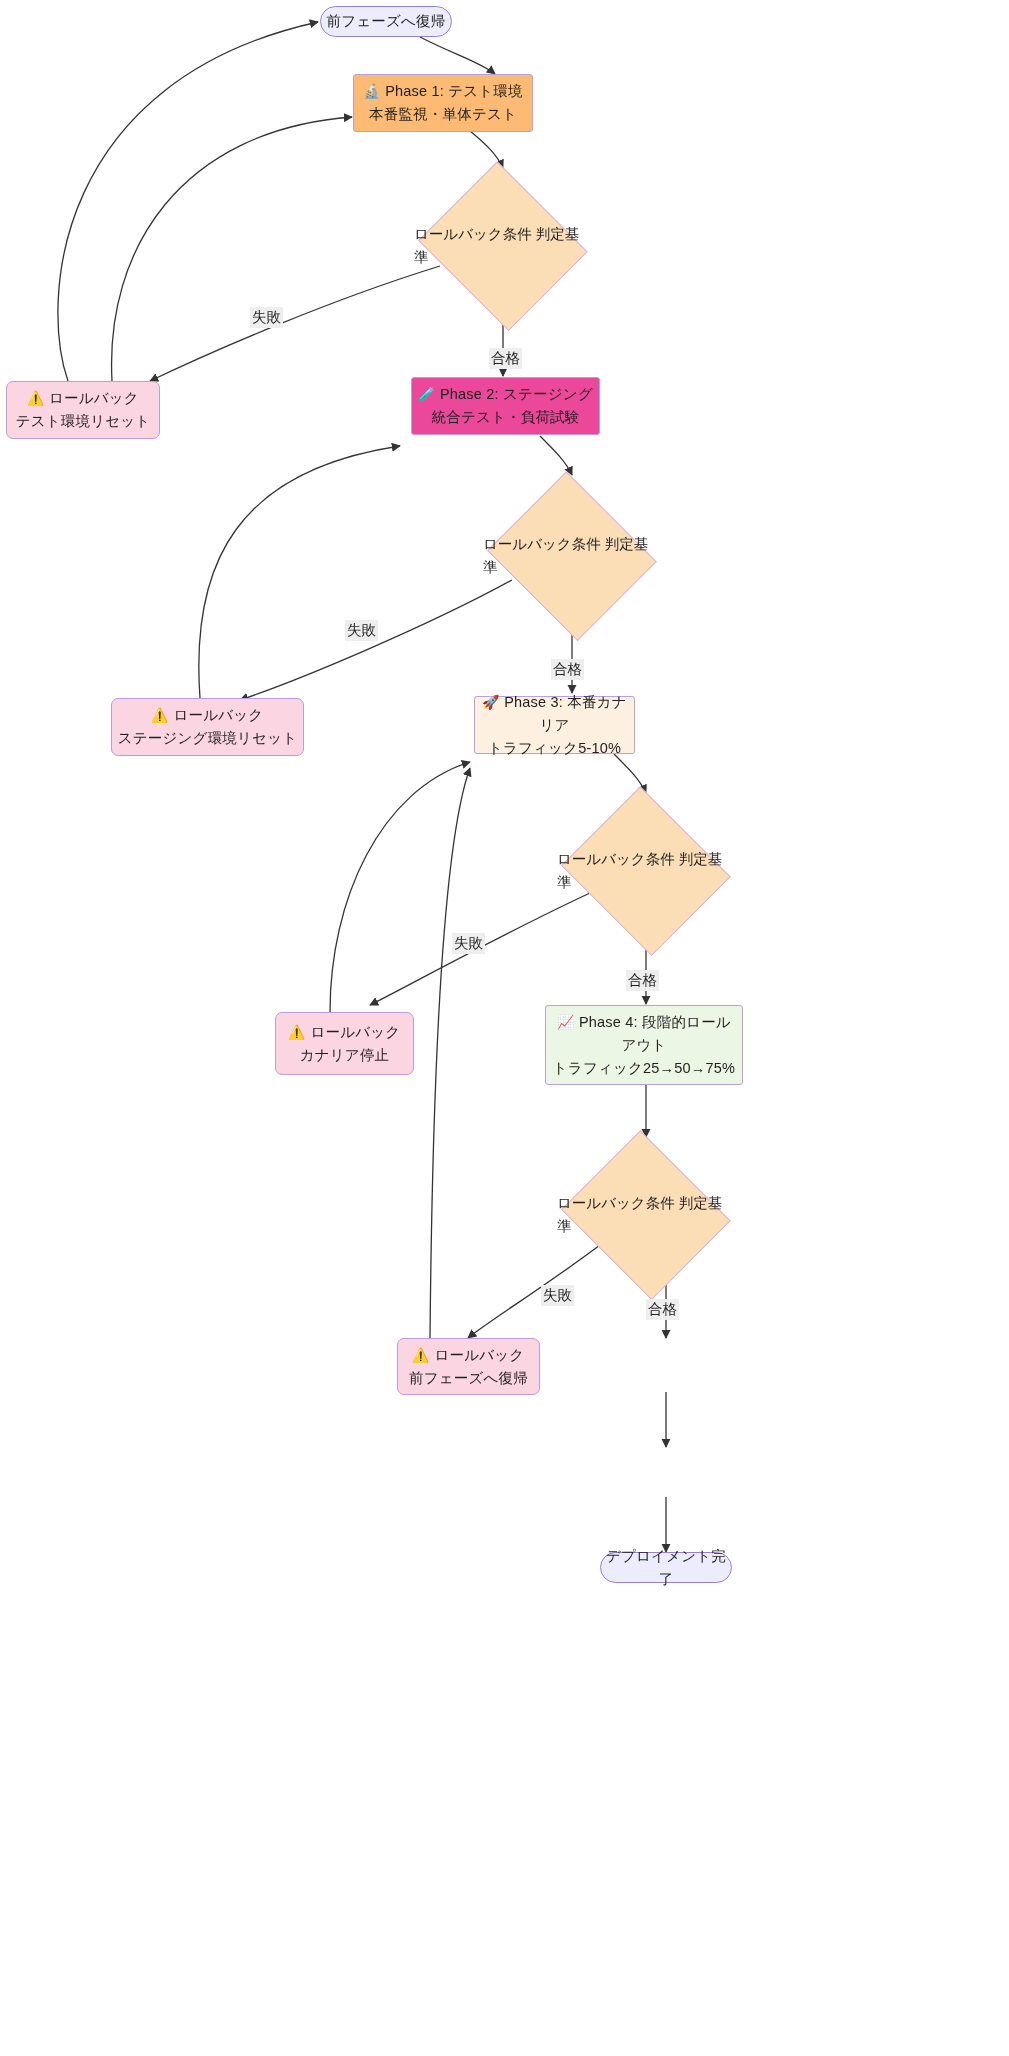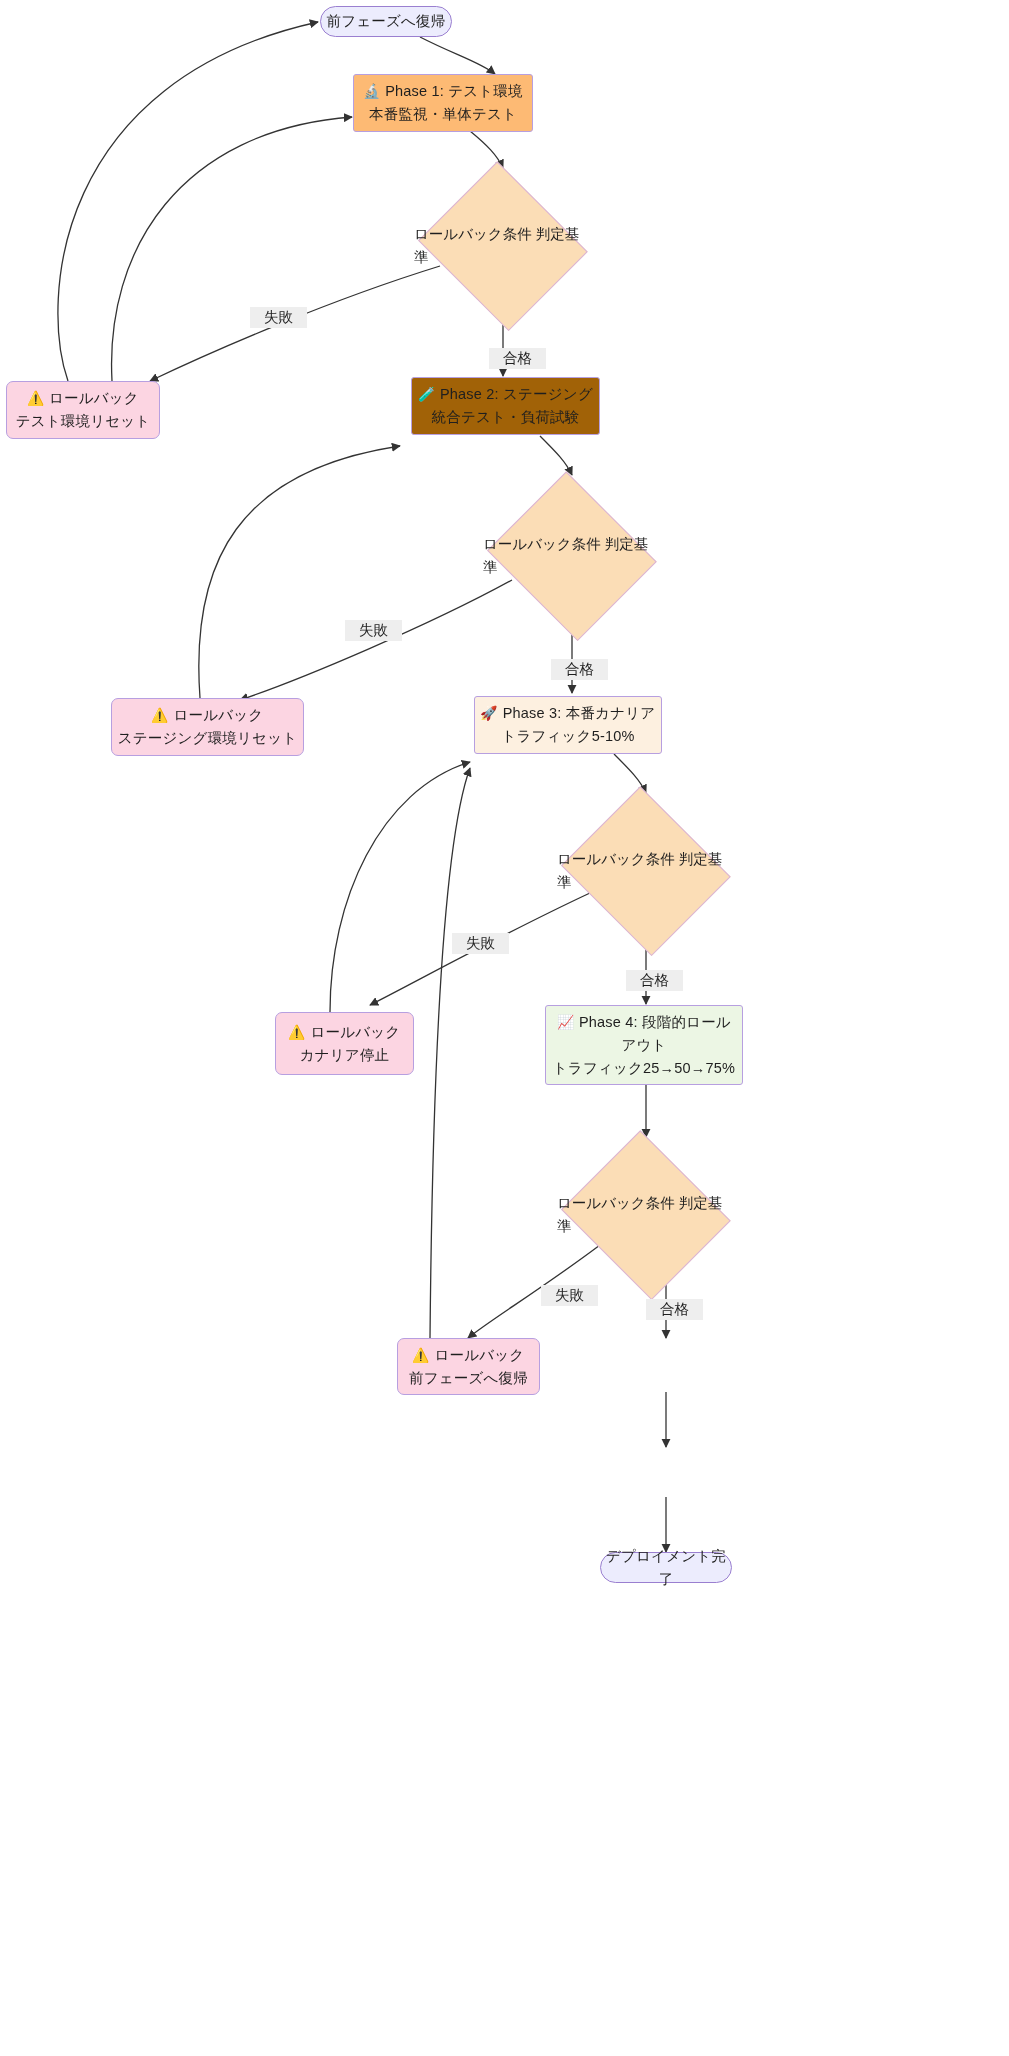--- a/index.html
+++ b/index.html
@@ -43,21 +43,21 @@
     background:#ececfd;
     border:1.3px solid #9a7fd0;
     border-radius:18px;
   }
   
   .rect{
     border:1.3px solid #b79fe0;
     border-radius:3px;
   }
   .fill-blue{background:#fdba74;text-align:right;}
-  .fill-purple{background:#a16207;}
+  .fill-purple{background:#ec4899;}
   .fill-cream{background:#fdf0e0;}
   .fill-green{background:#ecf6e4;justify-content:center;}
   .fill-green2{background:#e9f6e6;}
   .fill-lav{background:#e6e7fb;}
   .pink{
     background:#fcd5e2;
     border:1.3px solid #b79fe0;
     border-radius:7px;
   }
   
@@ -83,21 +83,21 @@
     line-height:23px;
     color:#1f1f1f;
     z-index:4;
   }
   .edge-label{
     position:absolute;
     background:#eeeeee;
     color:#1f1f1f;
     font-size:14.5px;
     line-height:19px;
-    padding:1px 14px;
+    padding:1px 2px;
     white-space:nowrap;
     z-index:5;
   }
 </style>
 </head>
 <body>
 
 <div id="canvas">
 
   <svg id="edges" viewBox="0 0 1009 2056" xmlns="http://www.w3.org/2000/svg">
@@ -183,21 +183,21 @@
       <span class="line">ロールバック条件</span>
       <span class="line">判定基準</span>
     </div>
   </div>
 
   <div class="node pink" style="left:111px; top:698px; width:193px; height:58px;">
     <span class="line"><span class="ico">⚠️</span> <span>ロールバック</span></span>
     <span class="line">ステージング環境リセット</span>
   </div>
 
-  <div class="node rect fill-cream" style="left:474px; top:696px; width:188px; height:58px;">
+  <div class="node rect fill-cream" style="left:474px; top:696px; width:161px; height:58px;">
     <span class="line"><span class="ico">🚀</span> <span>Phase 3: 本番カナリア</span></span>
     <span class="line">トラフィック5-10%</span>
   </div>
 
   <div class="diamond" style="left:557px; top:793px; width:178px; height:155px;">
     <div class="shape"></div>
     <div class="dlabel">
       <span class="line">ロールバック条件</span>
       <span class="line">判定基準</span>
     </div>

